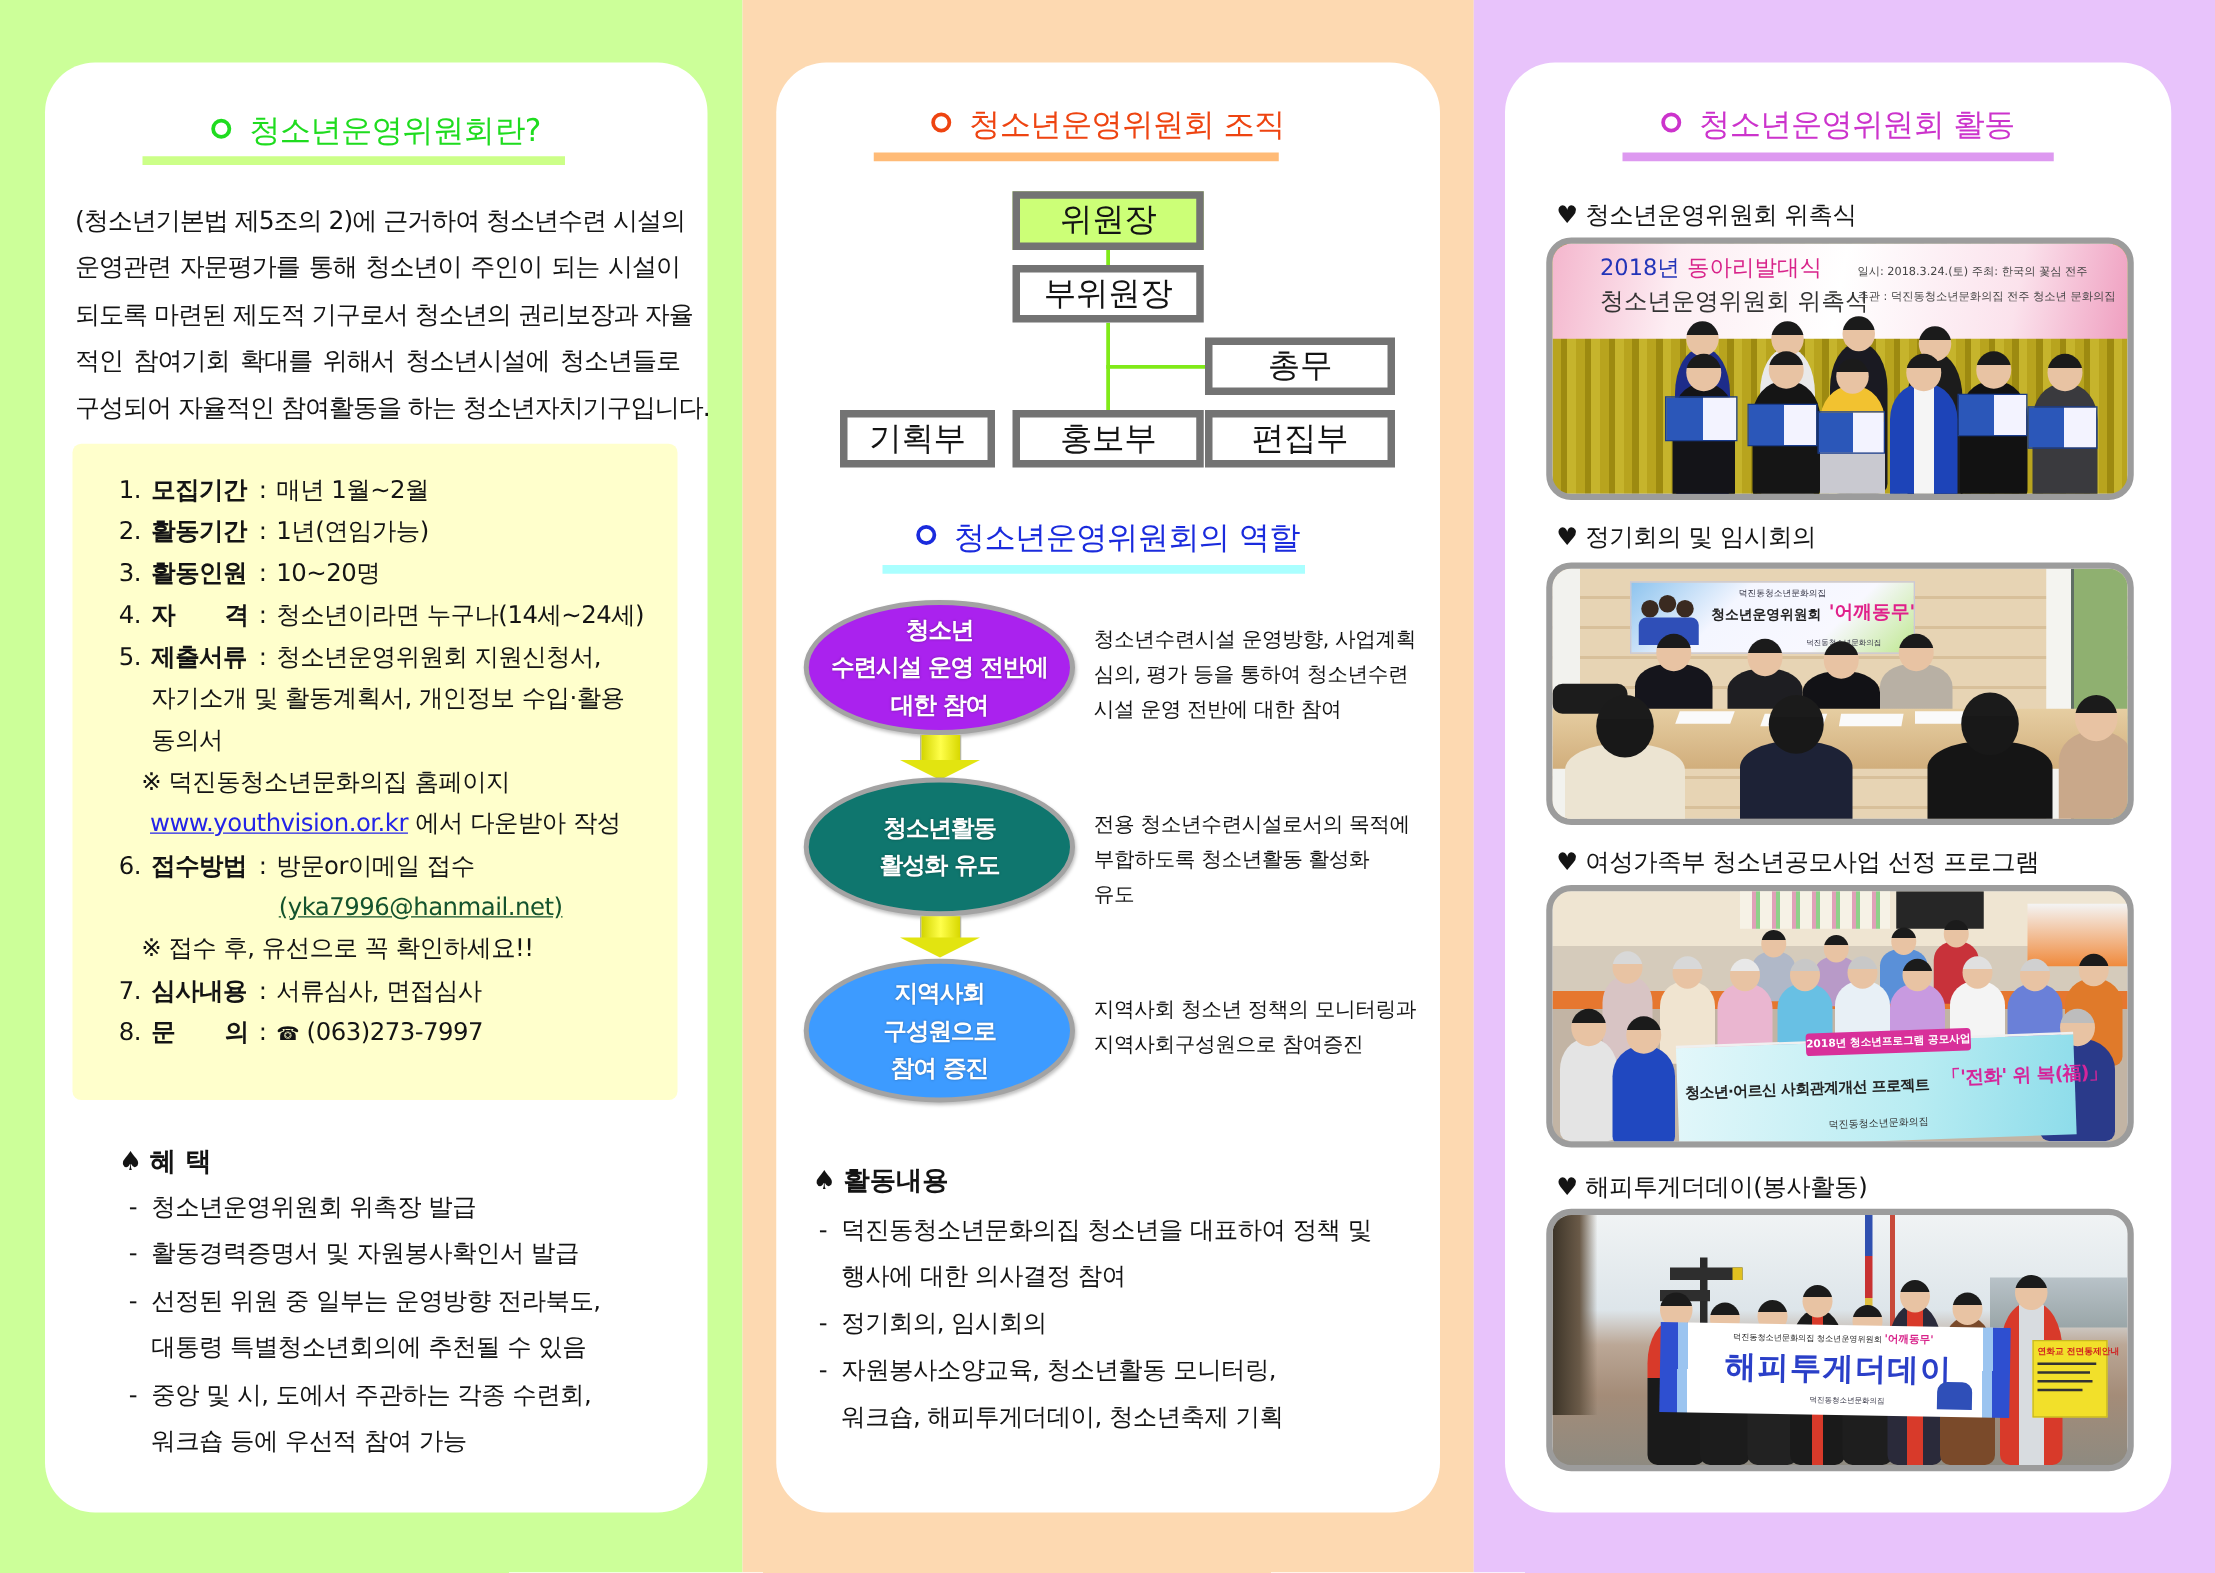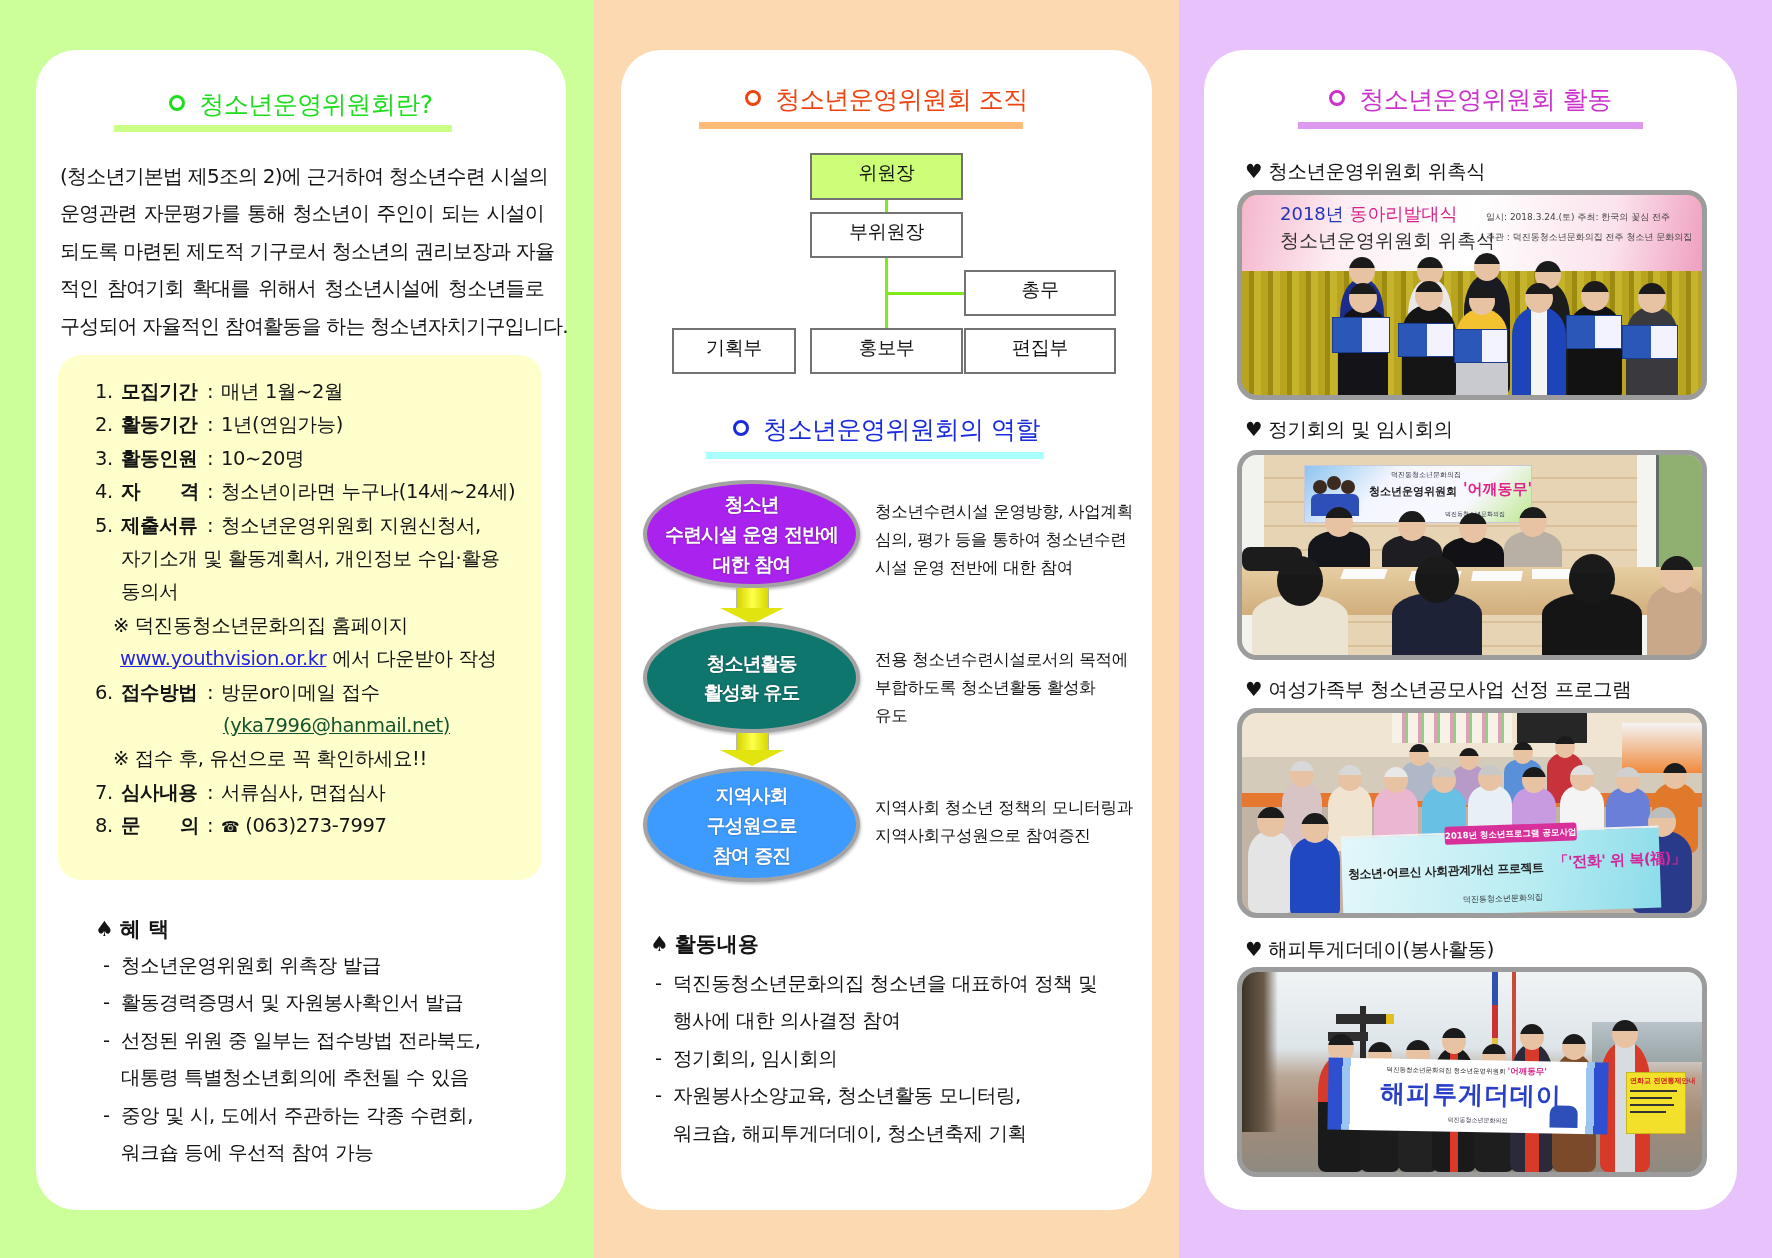--- a/index.html
+++ b/index.html
@@ -5,34 +5,34 @@
 *{box-sizing:border-box;margin:0;padding:0;}
 body{width:1772px;height:1258px;position:relative;overflow:hidden;font-family:"DejaVu Sans",sans-serif;color:#141414;background:#fff;}
 .col{position:absolute;top:0;height:1258px;}
 .card{position:absolute;top:50px;height:1160px;background:#fff;border-radius:40px;}
 .abs{position:absolute;}
 .sec-title{position:absolute;left:0;right:0;text-align:center;font-size:25px;line-height:34px;white-space:nowrap;letter-spacing:-0.5px;}
 .bullet-circle{display:inline-block;width:16px;height:16px;border:3px solid currentColor;border-radius:50%;vertical-align:middle;margin-right:14px;position:relative;top:-3px;}
 .uline{position:absolute;height:7px;}
 .intro{position:absolute;font-size:20px;letter-spacing:-0.8px;}
 .jline{height:37.4px;line-height:37.4px;white-space:nowrap;text-align:justify;text-align-last:justify;}
-.ybox{position:absolute;background:#ffffcc;border-radius:23px;padding-left:20px;}
+.ybox{position:absolute;background:#ffffcc;border-radius:7px;padding-left:20px;}
 .ilines{position:absolute;left:0;top:20px;width:100%;}
 .il{position:relative;height:33.4px;line-height:33.4px;font-size:19.5px;white-space:nowrap;letter-spacing:-0.4px;}
 .il .num{display:inline-block;width:26px;}
 .il .lab{display:inline-block;width:78px;font-weight:bold;text-align:justify;text-align-last:justify;vertical-align:top;}
 .il .sep{display:inline-block;width:22px;text-align:center;}
 .link{color:#2424e8;text-decoration:underline;}
 .email{color:#14532d;text-decoration:underline;}
 .sub-head{position:absolute;font-size:21px;font-weight:bold;line-height:30px;white-space:nowrap;}
 .dlist{position:absolute;font-size:19.5px;letter-spacing:-0.4px;}
 .dl{position:relative;height:37.4px;line-height:37.4px;white-space:nowrap;}
 .dl .dash{position:absolute;left:0;}
 .dl .tx{position:absolute;left:18px;}
-.node{position:absolute;border:2px solid #737373;background:#fff;text-align:center;font-size:19px;line-height:34px;letter-spacing:-0.3px;}
+.node{position:absolute;border:6px solid #737373;background:#fff;text-align:center;font-size:26px;line-height:34px;letter-spacing:-0.3px;}
 .node.top{background:#ccff77;}
 .cline{position:absolute;background:#80ea18;}
 .ell{position:absolute;left:22px;width:217px;border-radius:50%;border:4px solid #a3a3a3;display:flex;flex-direction:column;justify-content:center;align-items:center;color:#fff;font-weight:bold;font-size:19px;letter-spacing:-1px;text-shadow:0 0 2px rgba(0,0,0,0.35);box-shadow:1px 2px 3px rgba(0,0,0,0.25);}
 .arrow{position:absolute;left:99px;width:65px;}
 .arrow .shaft{position:absolute;left:16px;top:0;width:33px;background:linear-gradient(90deg,#d2d400,#ffff4a 50%,#d8d800);border-left:1px solid #b8b8a0;border-right:1px solid #b8b8a0;}
 .arrow .head{position:absolute;left:0;width:0;height:0;border-left:32px solid transparent;border-right:32px solid transparent;border-top:16px solid #e2e410;}
 .desc{position:absolute;left:254px;font-size:16.5px;letter-spacing:-0.3px;}
 .desc div{height:28px;line-height:28px;white-space:nowrap;}
 .cap{position:absolute;left:41px;font-size:19.5px;line-height:28px;white-space:nowrap;letter-spacing:-0.3px;}
 .photo{position:absolute;left:33px;width:470px;height:210px;border:5px solid #9c9c9c;border-radius:20px;overflow:hidden;}
@@ -86,21 +86,21 @@
     <div class="dl">
         <span class="dash">-</span>
         <span class="tx">청소년운영위원회 위촉장 발급</span>
       </div>
     <div class="dl">
         <span class="dash">-</span>
         <span class="tx">활동경력증명서 및 자원봉사확인서 발급</span>
       </div>
     <div class="dl">
         <span class="dash">-</span>
-        <span class="tx">선정된 위원 중 일부는 접수방법 전라북도,</span>
+        <span class="tx">선정된 위원 중 일부는 운영방향 전라북도,</span>
       </div>
     <div class="dl">
         <span class="tx">대통령 특별청소년회의에 추천될 수 있음</span>
       </div>
     <div class="dl">
         <span class="dash">-</span>
         <span class="tx">중앙 및 시, 도에서 주관하는 각종 수련회,</span>
       </div>
     <div class="dl">
         <span class="tx">워크숍 등에 우선적 참여 가능</span>

